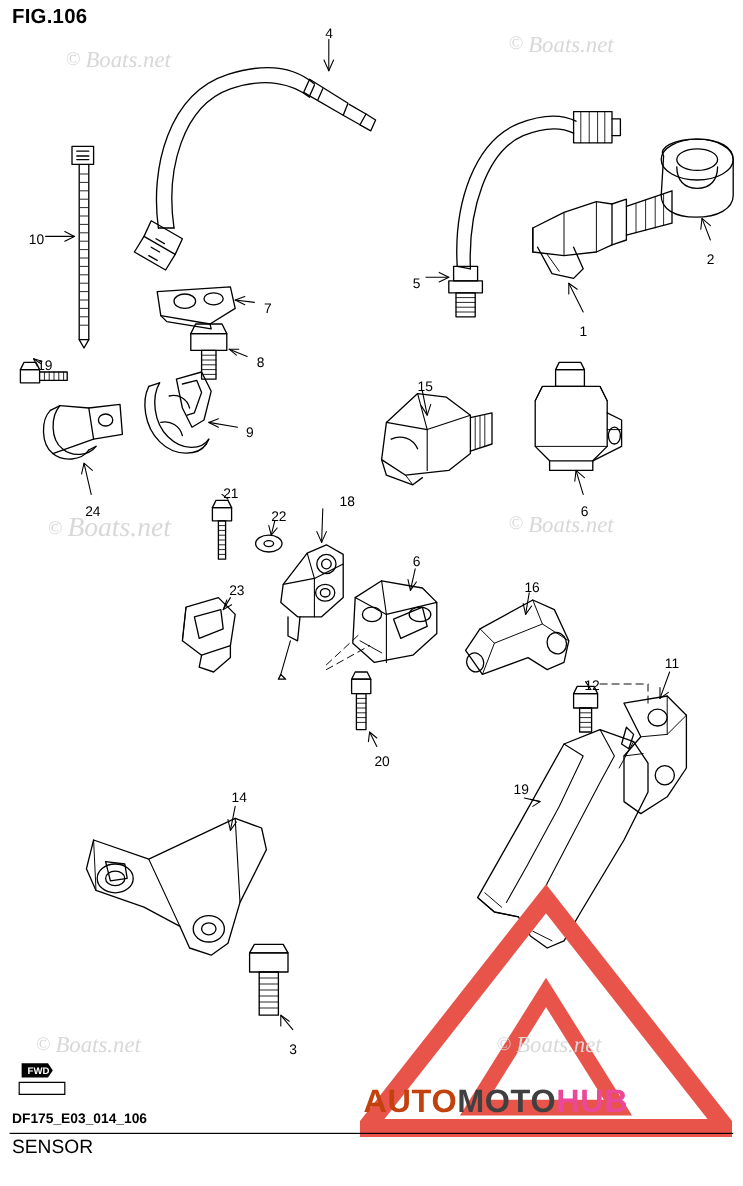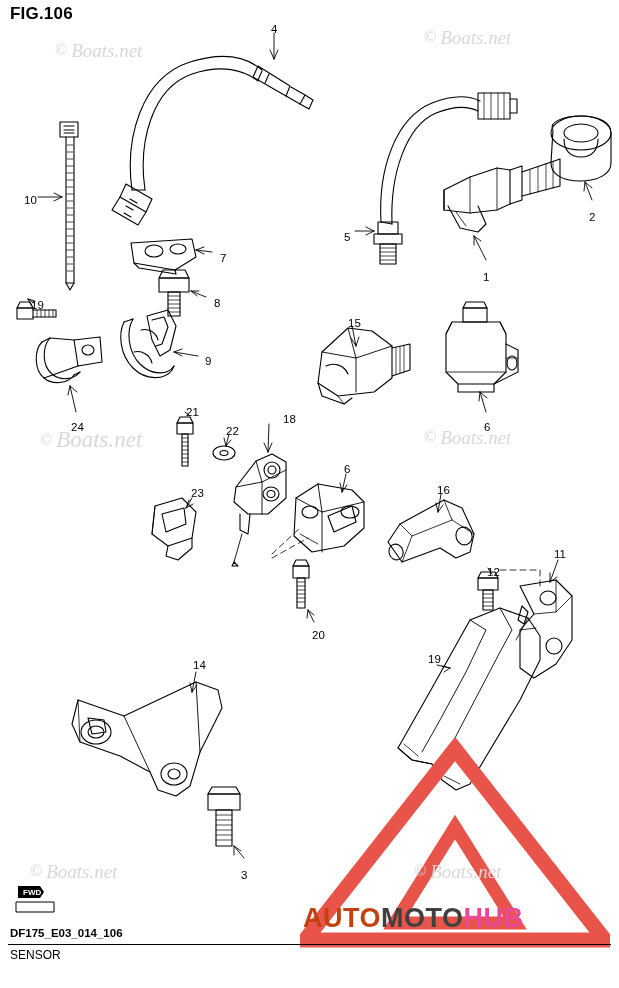--- a/index.html
+++ b/index.html
@@ -37,21 +37,21 @@
   }
   .footer-rule {
     position: absolute;
     left: 8px; top: 944px;
     width: 603px; height: 1px;
     background: #000;
   }
   .footer-name {
     position: absolute;
     left: 10px; top: 948px;
-    font-size: 12px;
+    font-size: 16px;
   }
   
   .fwd-badge {
     position: absolute;
     left: 14px; top: 880px;
     width: 42px; height: 34px;
   }
   
   .callout {
     position: absolute;

